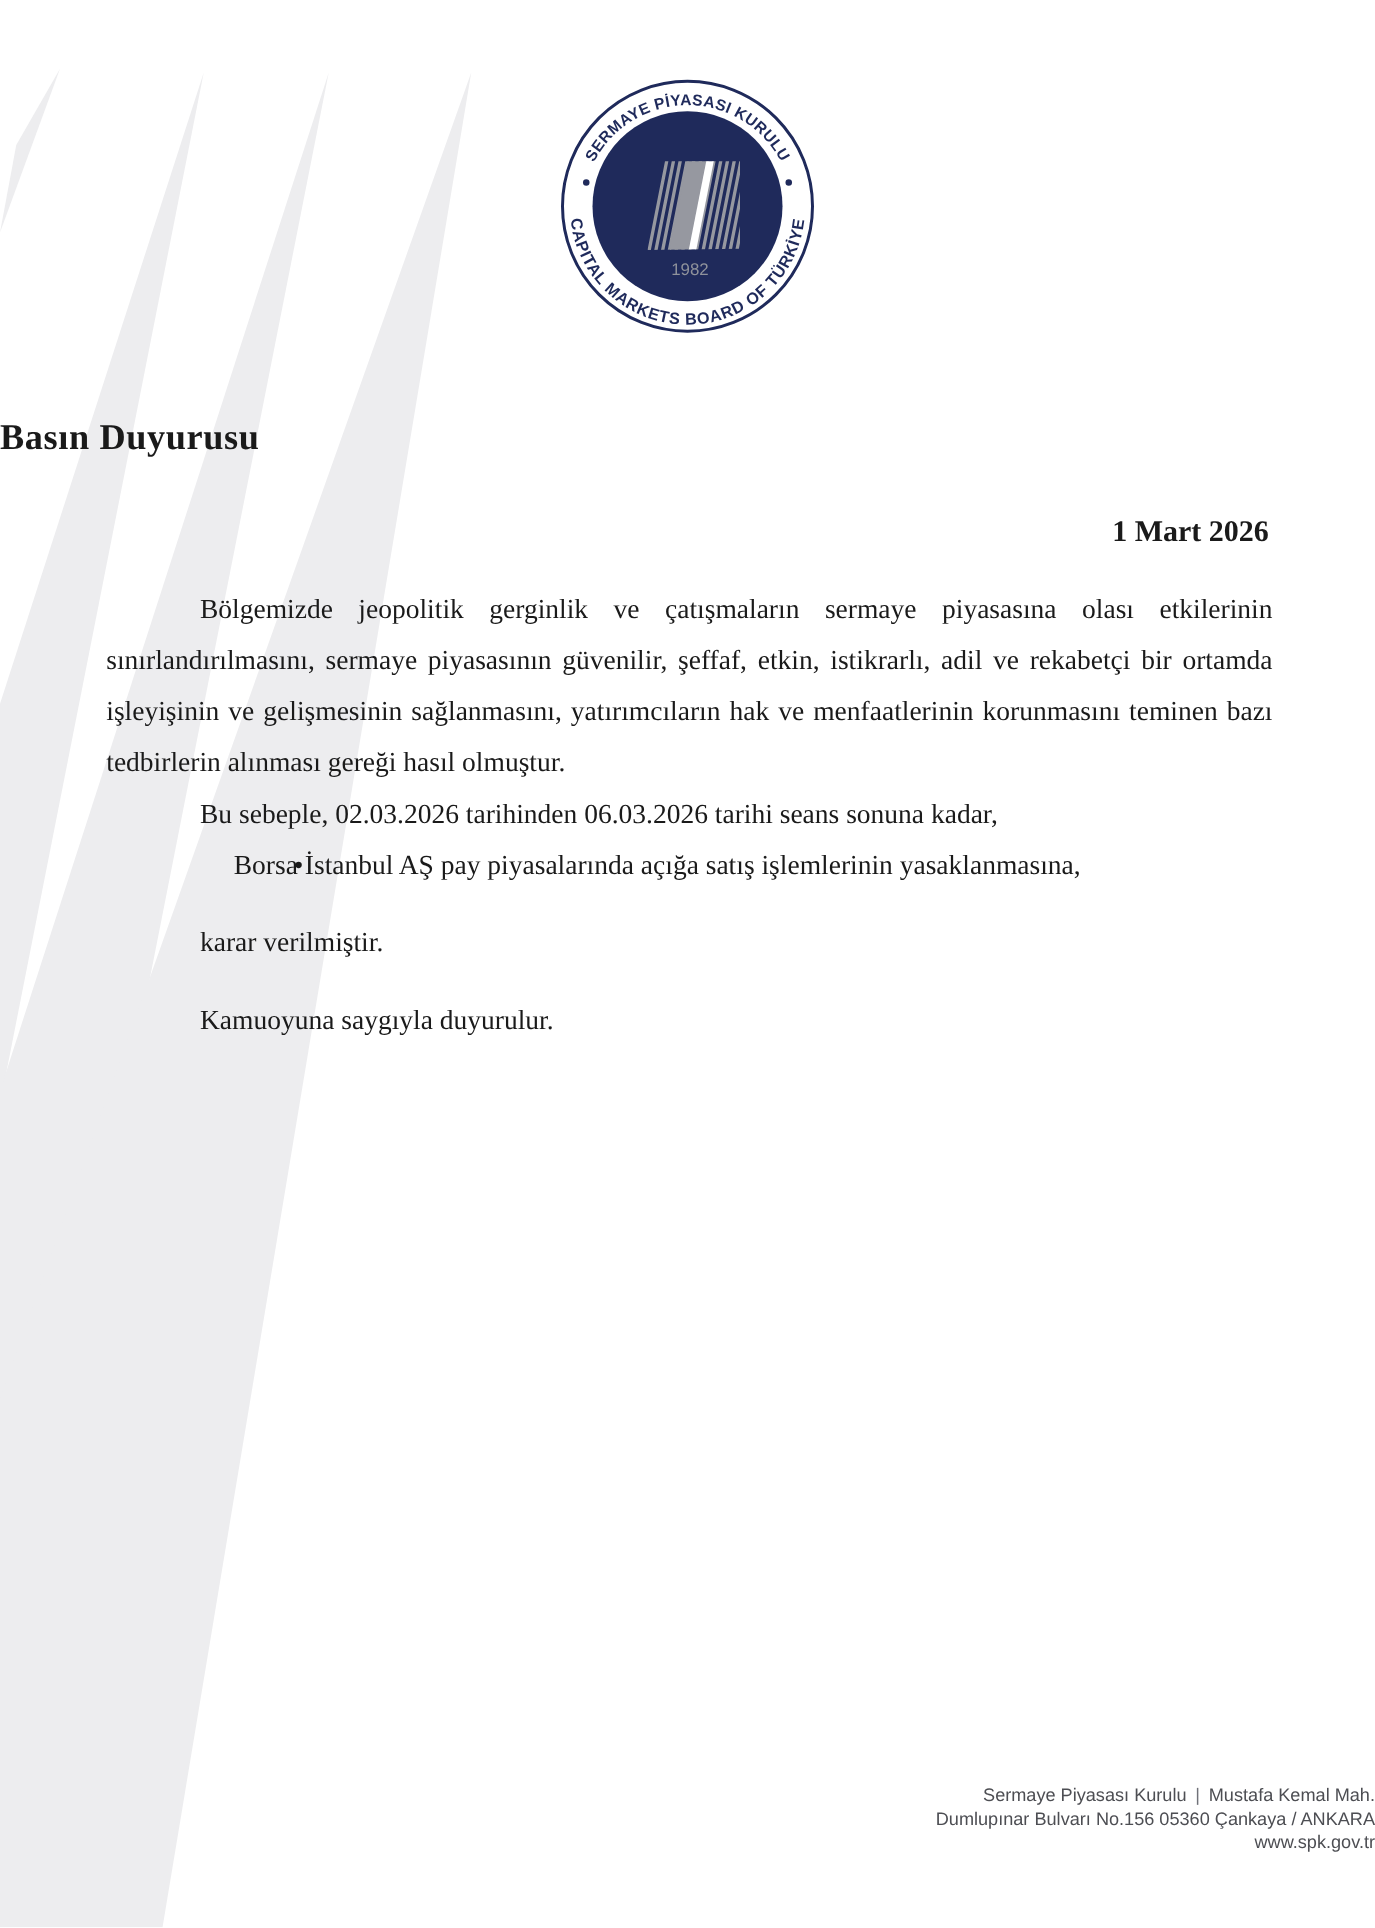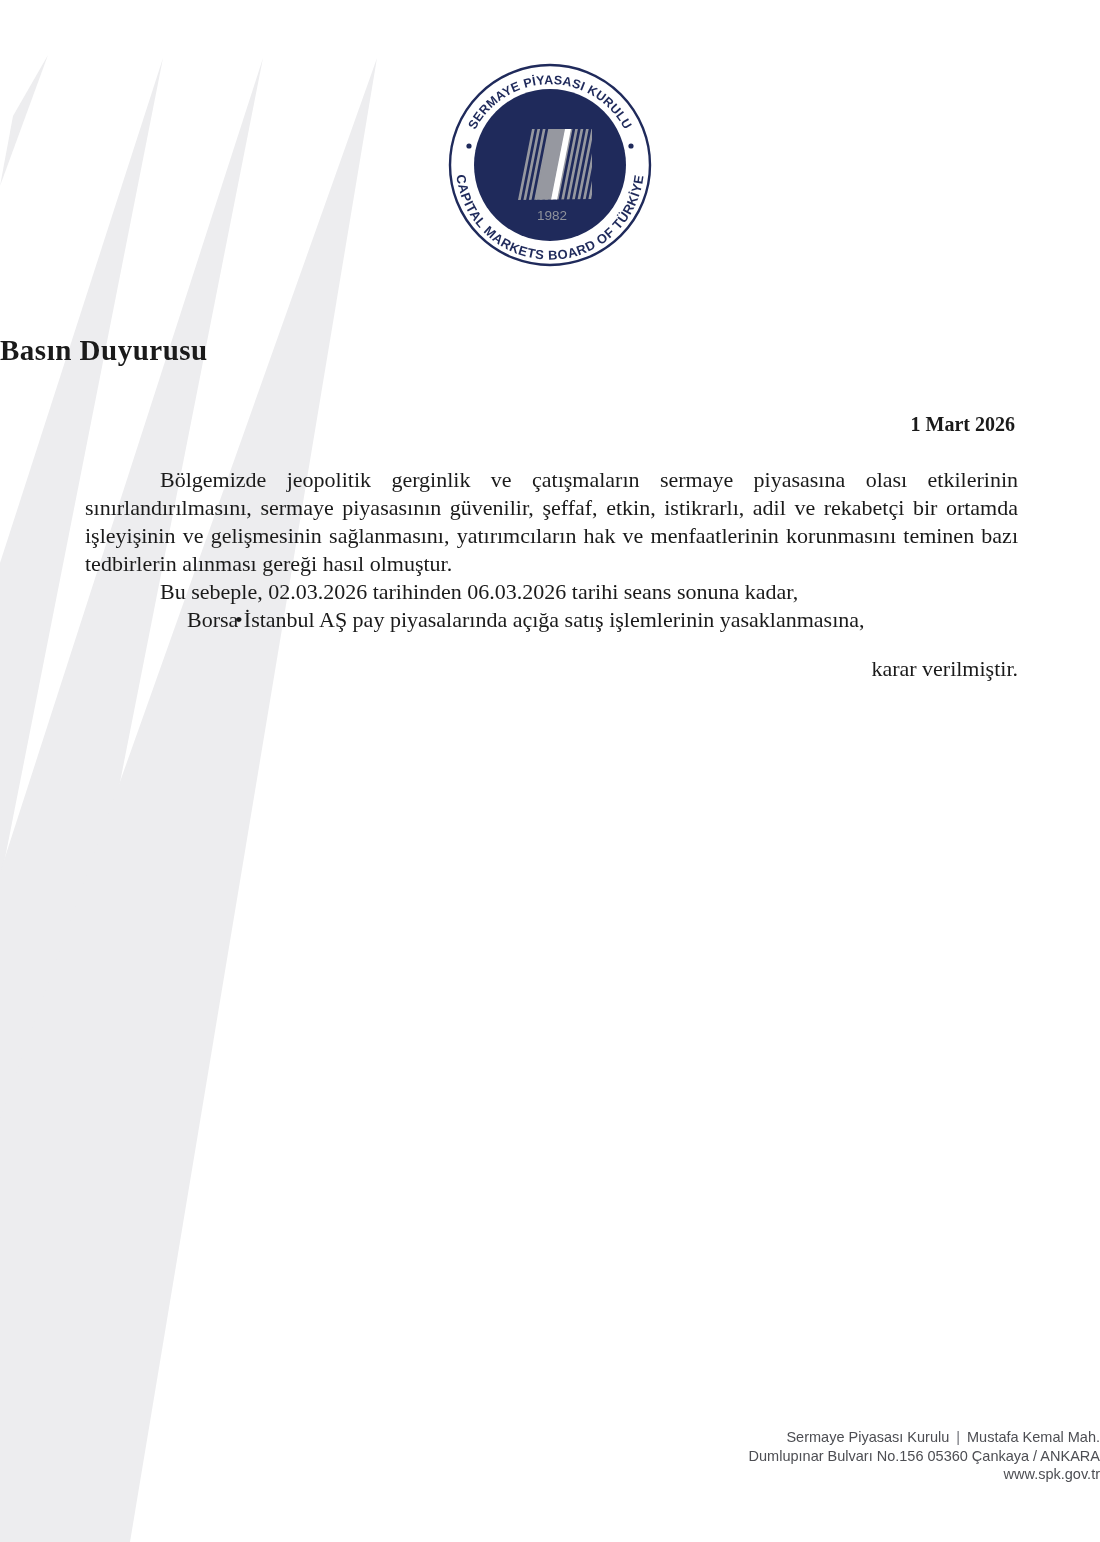--- a/index.html
+++ b/index.html
@@ -37,38 +37,38 @@
     position:absolute;
     top:334px;left:0;right:0;
     text-align:left;
     font-size:29px;
     font-weight:bold;
     letter-spacing:0.5px;
   }
   .doc-date{
     position:absolute;
     top:413px;right:85px;
-    font-size:20px;
+    font-size:24px;
     font-weight:bold;
     text-align:center;
   }
 
   
   .doc-body{
     position:absolute;
     top:466px;left:85px;
     width:933px;
     font-size:22px;
-    line-height:28px;
+    line-height:41px;
     text-align:justify;
   }
   .doc-body p{margin:0;text-indent:75px;}
   .para-intro{margin-bottom:14px;}
   .bullet-marker{display:inline-block;width:27px;}
-  .closing{margin-top:21px !important;text-align:right;}
+  .closing{margin-top:21px !important;text-align:left;}
 
   
   .doc-footer{
     position:absolute;
     top:1428px;left:0;right:0;
     text-align:right;
     font-family:"Liberation Sans","DejaVu Sans",sans-serif;
     font-size:14.5px;
     line-height:18.5px;
     color:#4d4e53;
@@ -118,20 +118,21 @@
   </div>
 
   <div class="doc-title">Basın Duyurusu</div>
   <div class="doc-date">1 Mart 2026</div>
 
   <div class="doc-body">
     <p class="para-intro">Bölgemizde jeopolitik gerginlik ve çatışmaların sermaye piyasasına olası etkilerinin sınırlandırılmasını, sermaye piyasasının güvenilir, şeffaf, etkin, istikrarlı, adil ve rekabetçi bir ortamda işleyişinin ve gelişmesinin sağlanmasını, yatırımcıların hak ve menfaatlerinin korunmasını teminen bazı tedbirlerin alınması gereği hasıl olmuştur.</p>
     <p>Bu sebeple, 02.03.2026 tarihinden 06.03.2026 tarihi seans sonuna kadar,</p>
     <p><span class="bullet-marker">•</span><span>Borsa İstanbul AŞ pay piyasalarında açığa satış işlemlerinin yasaklanmasına,</span></p>
     <p class="closing">karar verilmiştir.</p>
+    <p class="closing">Kamuoyuna saygıyla duyurulur.</p>
   </div>
 
   <div class="doc-footer">
     <div class="footer-line">
       <span>Sermaye Piyasası Kurulu</span><span class="fsep">|</span><span>Mustafa Kemal Mah.</span>
     </div>
     <div class="footer-line">Dumlupınar Bulvarı No.156 05360 Çankaya / ANKARA</div>
     <div class="footer-line">www.spk.gov.tr</div>
   </div>
 

